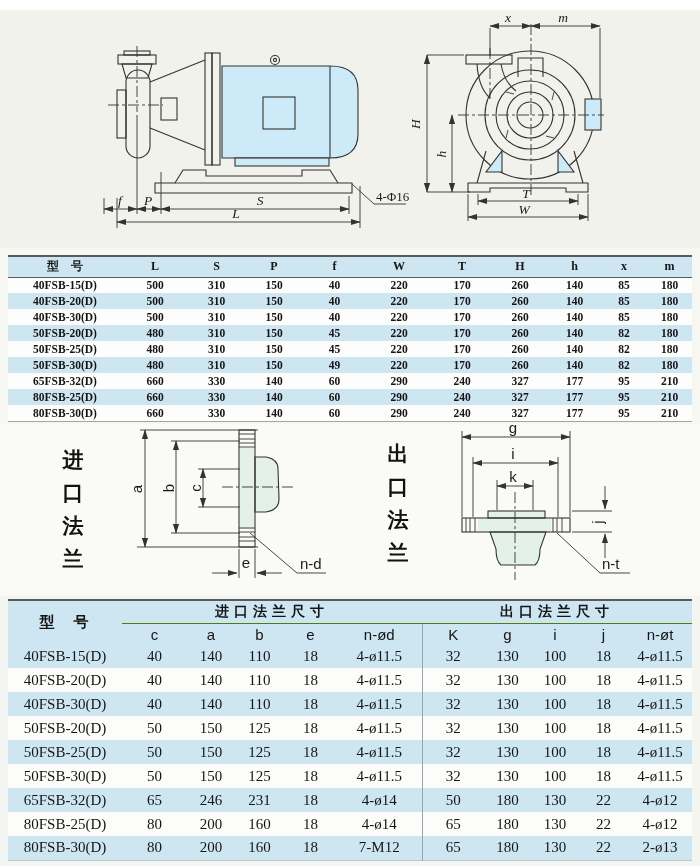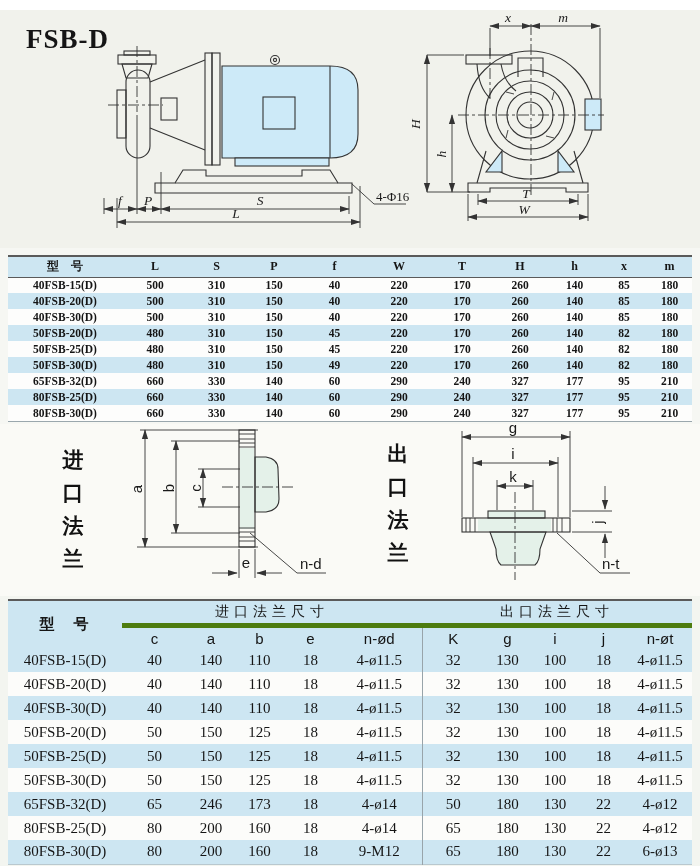--- a/index.html
+++ b/index.html
@@ -27,39 +27,38 @@
   #t1 thead tr{background:#cde6f2;height:21px;}
   #t1 thead{border-top:2px solid #5a5a5a;border-bottom:1px solid #5a5a5a;}
   #t1 th{font-size:12px;}
   #t1 tbody tr{height:16px;background:#fdfdfc;}
   #t1 tbody tr.alt{background:#cde6f2;}
   #t1{border-bottom:1px solid #9aa7ad;}
   
   #t2{font-size:15px;}
   #t2 thead{border-top:2px solid #5a5a5a;}
   #t2 thead tr{background:#cde6f2;}
-  #t2 .group-th{font-size:14px;font-weight:normal;letter-spacing:5px;height:22px;border-bottom:5px solid #4d7c0f;}
+  #t2 .group-th{font-size:14px;font-weight:bold;letter-spacing:5px;height:22px;border-bottom:1px solid #4d7c0f;}
   #t2 .model-th{font-size:15px;font-weight:bold;letter-spacing:2px;}
   #t2 .sub-th{font:15px "Liberation Sans","DejaVu Sans",sans-serif;height:20px;}
   #t2 tbody tr{height:24px;background:#fcfcfa;}
   #t2 tbody tr.alt{background:#cde6f2;}
   #t2 .div-l{border-left:1px solid #98a4aa;}
   #t2{border-bottom:1px solid #b9c8cf;}
   
   .v-caption{display:flex;flex-direction:column;width:30px;
      font-family:"DejaVu Sans","Liberation Sans",sans-serif;
      font-size:21px;font-weight:bold;line-height:33px;text-align:center;color:#111;}
 </style>
 </head>
 <body>
 
 <div id="top-strip" class="abs"></div>
 
 <section id="drawings-sec" class="abs">
-  <div id="page-title" class="abs">FSB-D</div>
 
   <svg class="abs" style="left:0;top:0" width="700" height="238" viewBox="0 10 700 238">
     <defs>
       <marker id="arA" viewBox="0 0 10 8" markerWidth="10" markerHeight="8" refX="9.3" refY="4" orient="auto-start-reverse" markerUnits="userSpaceOnUse">
         <path d="M0,0.8 L10,4 L0,7.2 Z" fill="#333"></path>
       </marker>
     </defs>
 
     <g stroke="#333" fill="none" stroke-width="1.1">
       <rect x="124" y="51" width="26" height="4"></rect>
@@ -465,21 +464,21 @@
           <td class="div-l">32</td>
           <td>130</td>
           <td>100</td>
           <td>18</td>
           <td>4-ø11.5</td>
         </tr>
         <tr class="alt">
           <td>65FSB-32(D)</td>
           <td>65</td>
           <td>246</td>
-          <td>173</td>
+          <td>231</td>
           <td>18</td>
           <td>4-ø14</td>
           <td class="div-l">50</td>
           <td>180</td>
           <td>130</td>
           <td>22</td>
           <td>4-ø12</td>
         </tr>
         <tr>
           <td>80FSB-25(D)</td>
@@ -493,22 +492,22 @@
           <td>130</td>
           <td>22</td>
           <td>4-ø12</td>
         </tr>
         <tr class="alt">
           <td>80FSB-30(D)</td>
           <td>80</td>
           <td>200</td>
           <td>160</td>
           <td>18</td>
-          <td>9-M12</td>
+          <td>7-M12</td>
           <td class="div-l">65</td>
           <td>180</td>
           <td>130</td>
           <td>22</td>
-          <td>6-ø13</td>
+          <td>2-ø13</td>
         </tr>
       </tbody>
   </table>
 </section>
 
 </body></html>

